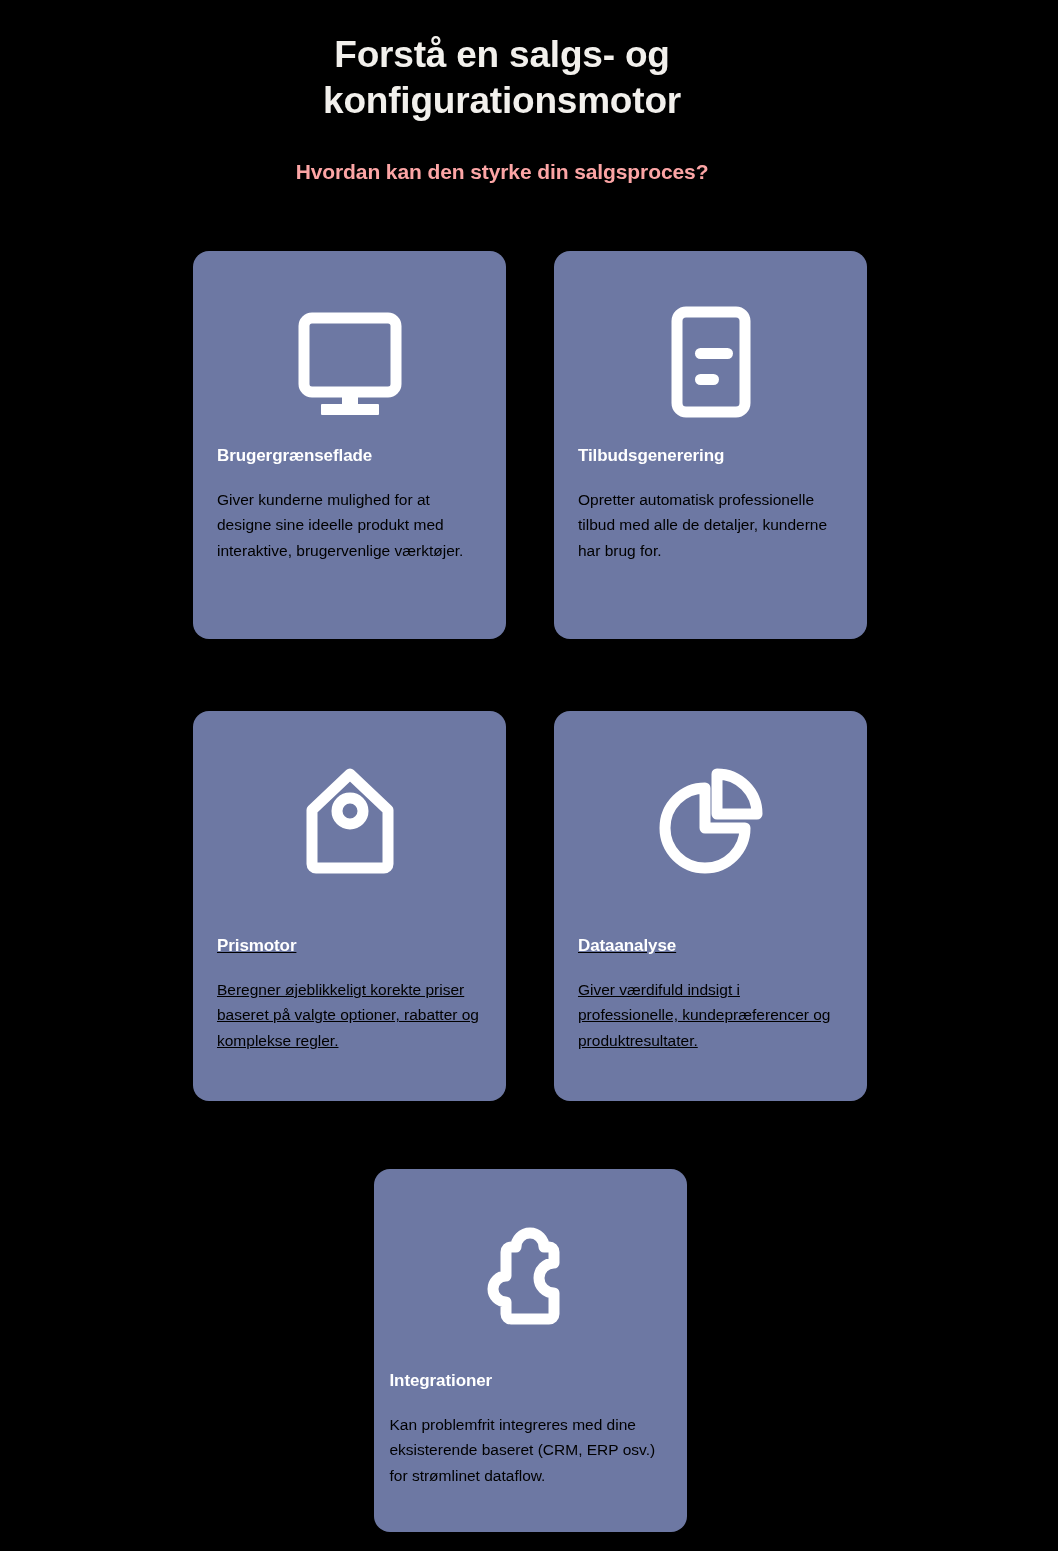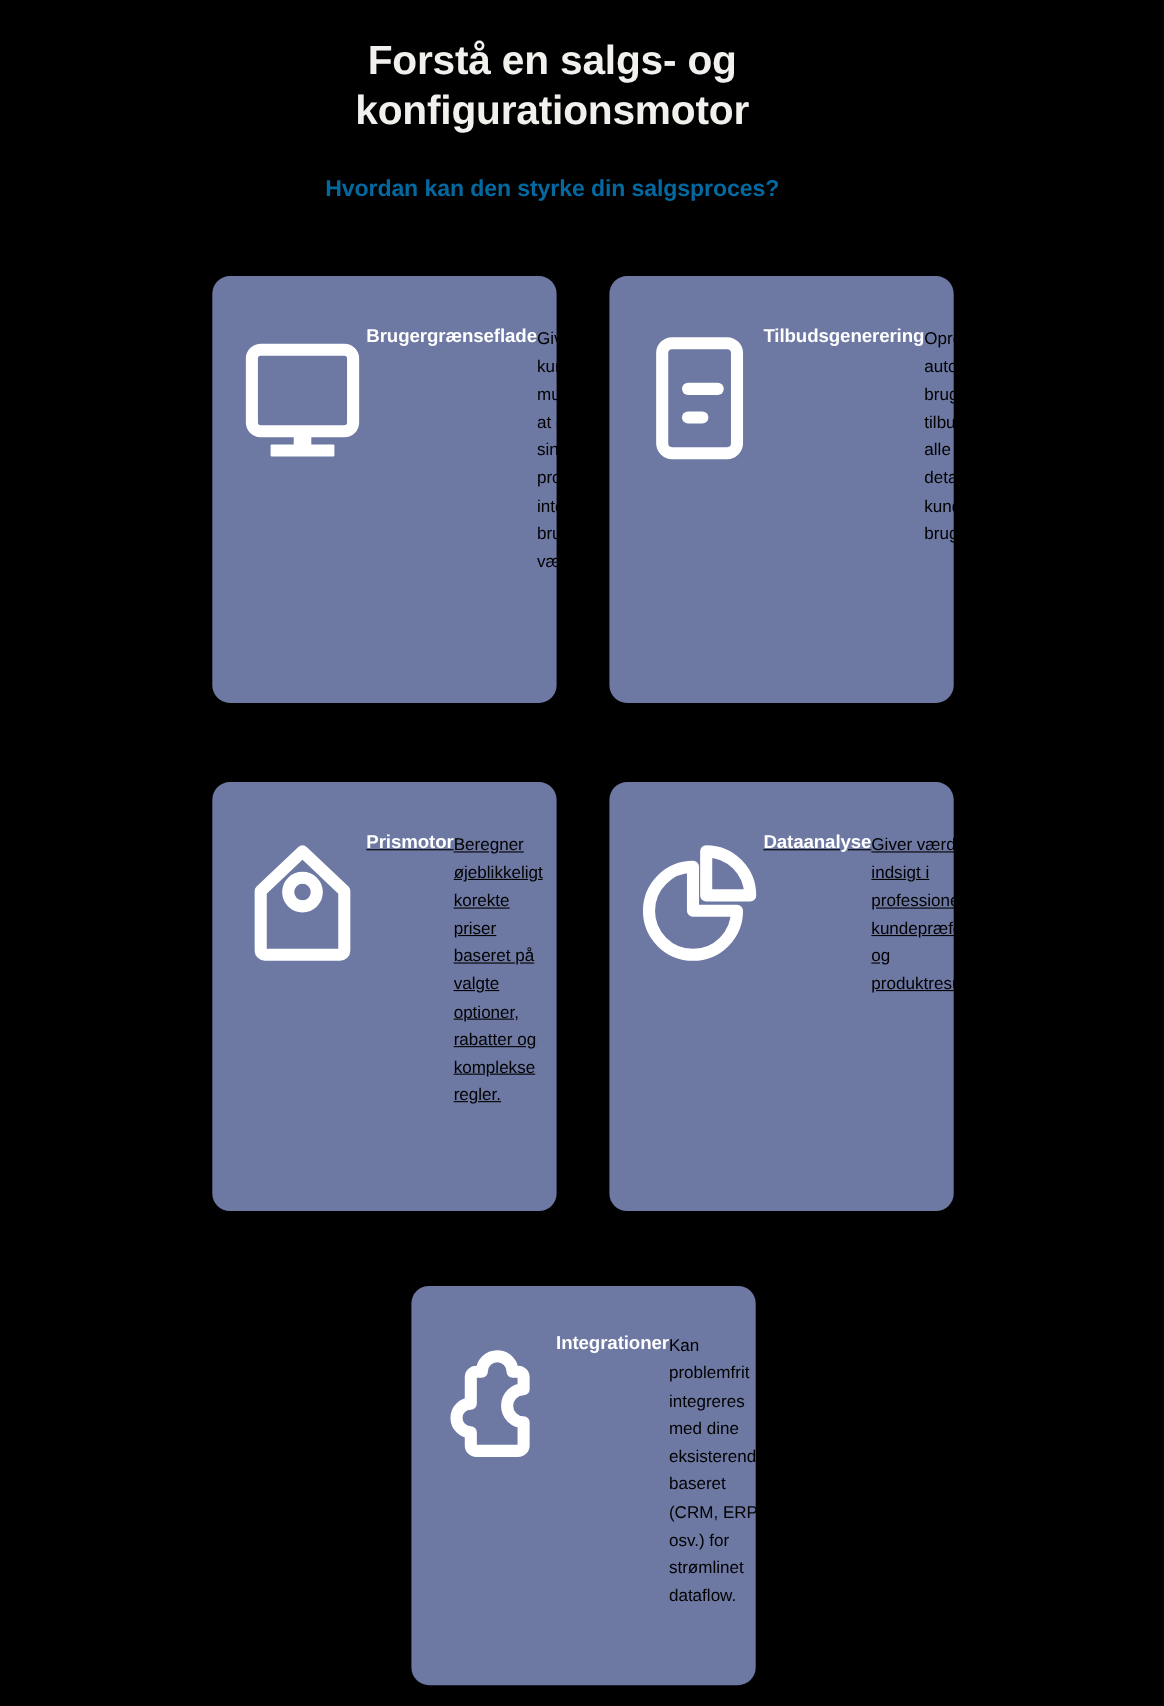--- a/index.html
+++ b/index.html
@@ -29,21 +29,21 @@
     color: #f2f0ec;
     font-size: 37px;
     font-weight: 700;
     line-height: 1.24;
     letter-spacing: -0.2px;
     max-width: 560px;
     margin: 0 auto;
   }
 
   .page-subtitle {
-    color: #0369a1;
+    color: #fca5a5;
     font-size: 21px;
     font-weight: 600;
     line-height: 1.3;
     margin-top: 34px;
     letter-spacing: -0.1px;
   }
 
   
   .card-grid {
     position: absolute;
@@ -66,21 +66,21 @@
     margin-top: 68px;
     justify-content: center;
   }
 
   .card {
     width: 313px;
     background: #6d78a3;
     border-radius: 16px;
     padding: 45px 24px 30px 24px;
     display: flex;
-    flex-direction: row;
+    flex-direction: column;
   }
 
   .card.tall { min-height: 388px; }
   .card.mid  { min-height: 390px; }
   .card.last { min-height: 363px; padding-top: 42px; padding-left: 16px; }
 
   .card-icon {
     height: 132px;
     display: flex;
     align-items: center;
@@ -137,21 +137,21 @@
 
       <div class="card tall">
         <div class="card-icon">
           <svg width="116" height="116" viewBox="0 0 116 116" fill="none" aria-hidden="true">
             <rect x="24" y="8" width="68" height="100" rx="9" stroke="#ffffff" stroke-width="11"></rect>
             <rect x="42" y="44" width="38" height="11" rx="5.5" fill="#ffffff"></rect>
             <rect x="42" y="70" width="24" height="11" rx="5.5" fill="#ffffff"></rect>
           </svg>
         </div>
         <div class="card-title">Tilbudsgenerering</div>
-        <div class="card-body">Opretter automatisk brugervenlige tilbud med alle de detaljer, kunderne har brug for.</div>
+        <div class="card-body">Opretter automatisk professionelle tilbud med alle de detaljer, kunderne har brug for.</div>
       </div>
 
     </div>
 
     <div class="card-row row-two">
 
       <div class="card mid">
         <div class="card-icon">
           <svg width="116" height="116" viewBox="0 0 116 116" fill="none" aria-hidden="true">
             <path d="M20 46 L58 10 L96 46 V100 A4 4 0 0 1 92 104 H24 A4 4 0 0 1 20 100 Z" stroke="#ffffff" stroke-width="11" stroke-linejoin="round"></path>

